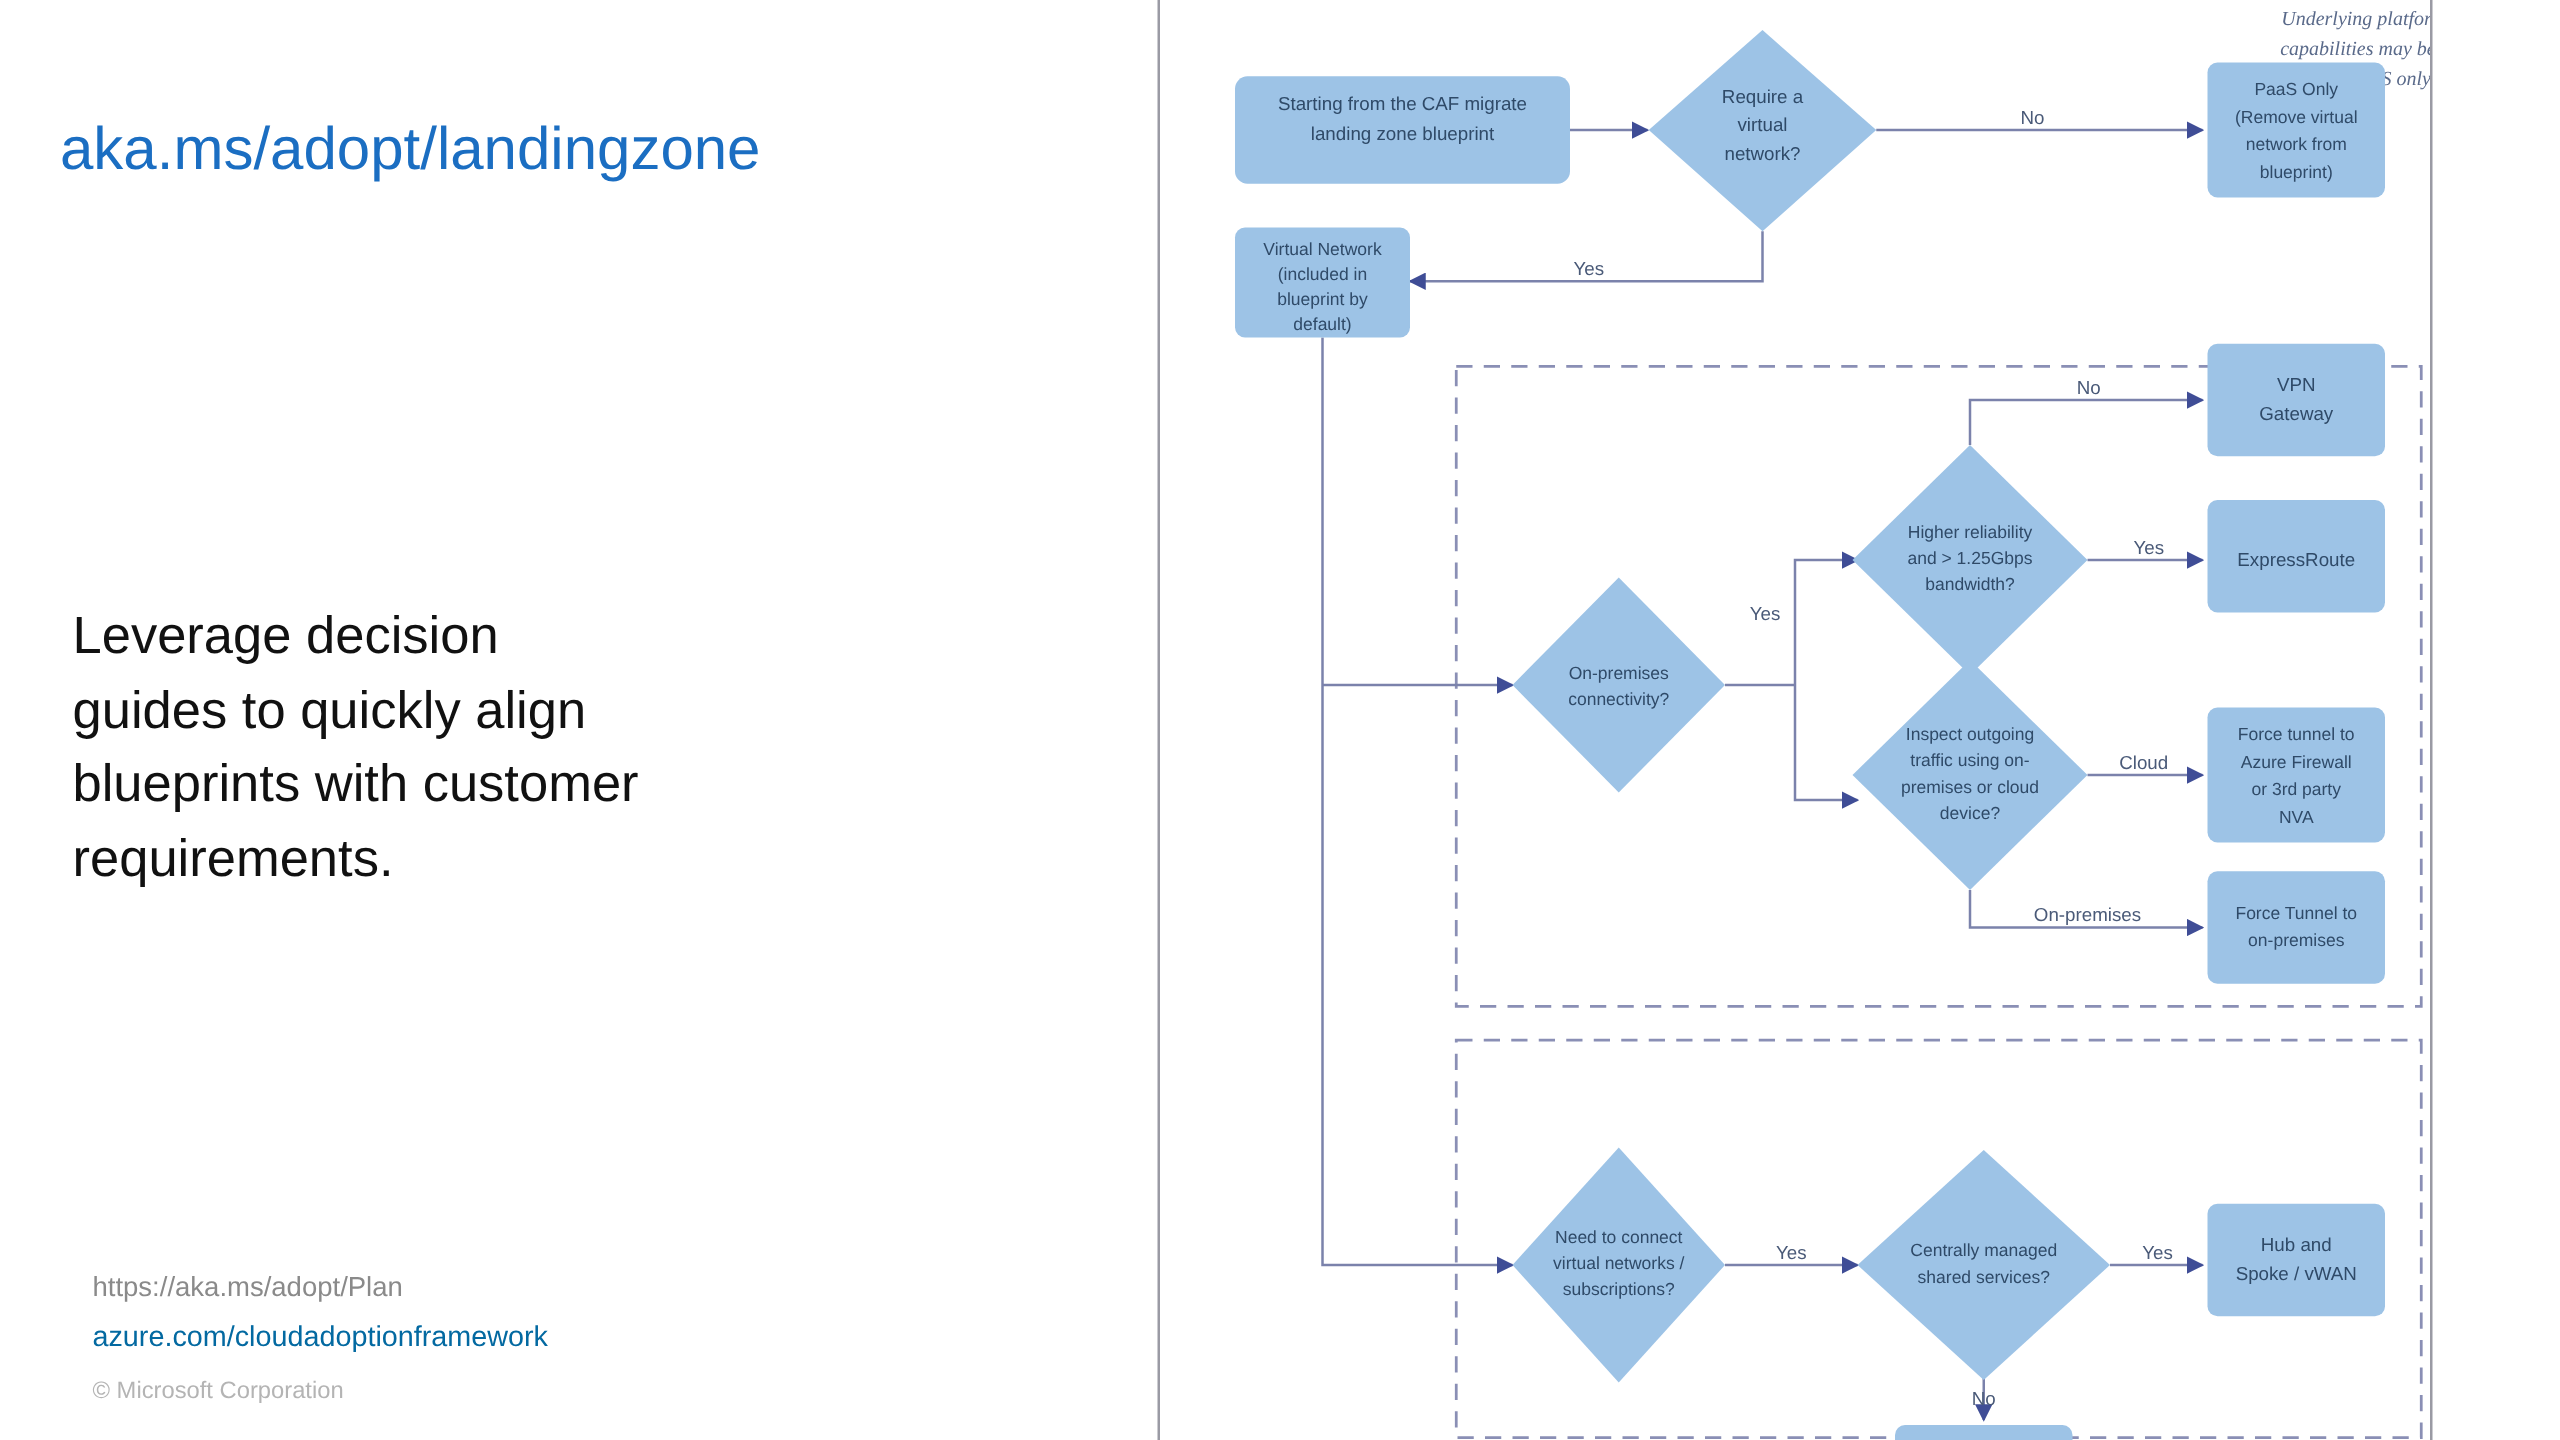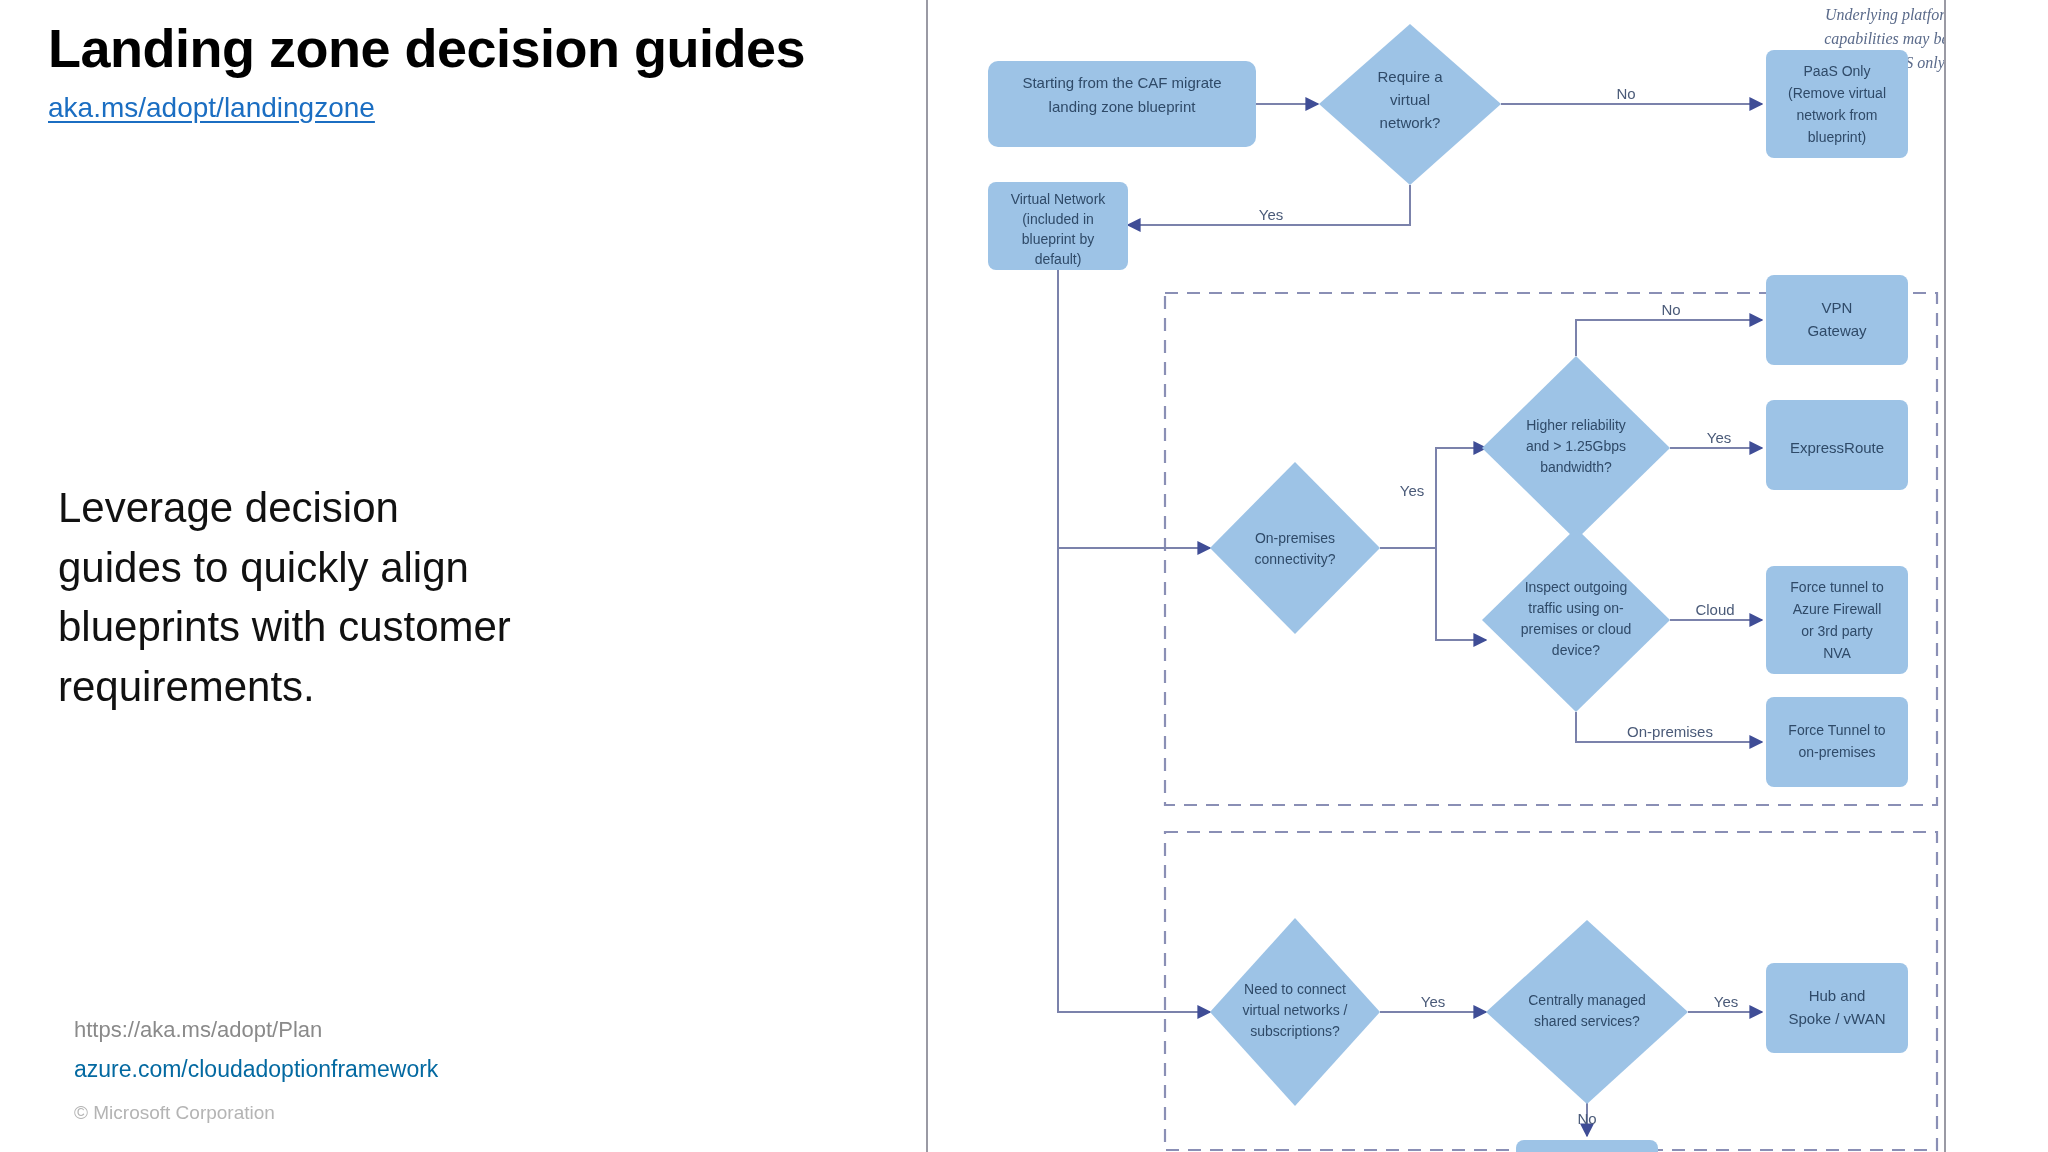--- a/index.html
+++ b/index.html
@@ -14,21 +14,21 @@
 
   
   .left-pane{position:absolute;left:0;top:0;width:926px;height:1152px;}
   .title{
     position:absolute;left:48px;top:18px;width:830px;
     font-size:54px;font-weight:bold;color:#000000;
     letter-spacing:-0.5px;line-height:1.12;
   }
   .title-link{
     position:absolute;left:48px;top:92px;width:830px;
-    font-size:28px;color:#1b6ec2;text-decoration:underline;
+    font-size:48px;color:#1b6ec2;
     text-underline-offset:4px;line-height:1.15;
     cursor:pointer;
   }
   .body-text{
     position:absolute;left:58px;top:478px;width:470px;
     font-size:42px;color:#111111;line-height:1.42;
   }
   .footer{position:absolute;left:74px;top:1012px;width:600px;}
   .footer-link-1{font-size:22px;color:#8a8a8a;line-height:1.6;display:block;cursor:pointer;}
   .footer-link-2{font-size:23px;color:#0369a1;line-height:1.6;display:block;margin-top:4px;cursor:pointer;}
@@ -59,21 +59,20 @@
     font-style:italic;fill:#5a6a8a;font-size:16px;text-anchor:middle;
   }
 </style>
 </head>
 <body>
 
 <div class="slide">
 
   <div class="left-pane">
 
-    <div class="title">Landing zone decision guides</div>
 
     <a class="title-link">aka.ms/adopt/landingzone</a>
 
     <div class="body-text">Leverage decision guides to quickly align blueprints with customer requirements.</div>
 
     <div class="footer">
       <span class="footer-link-1">https://aka.ms/adopt/Plan</span>
       <span class="footer-link-2">azure.com/cloudadoptionframework</span>
       <span class="copyright">© Microsoft Corporation</span>
     </div>

